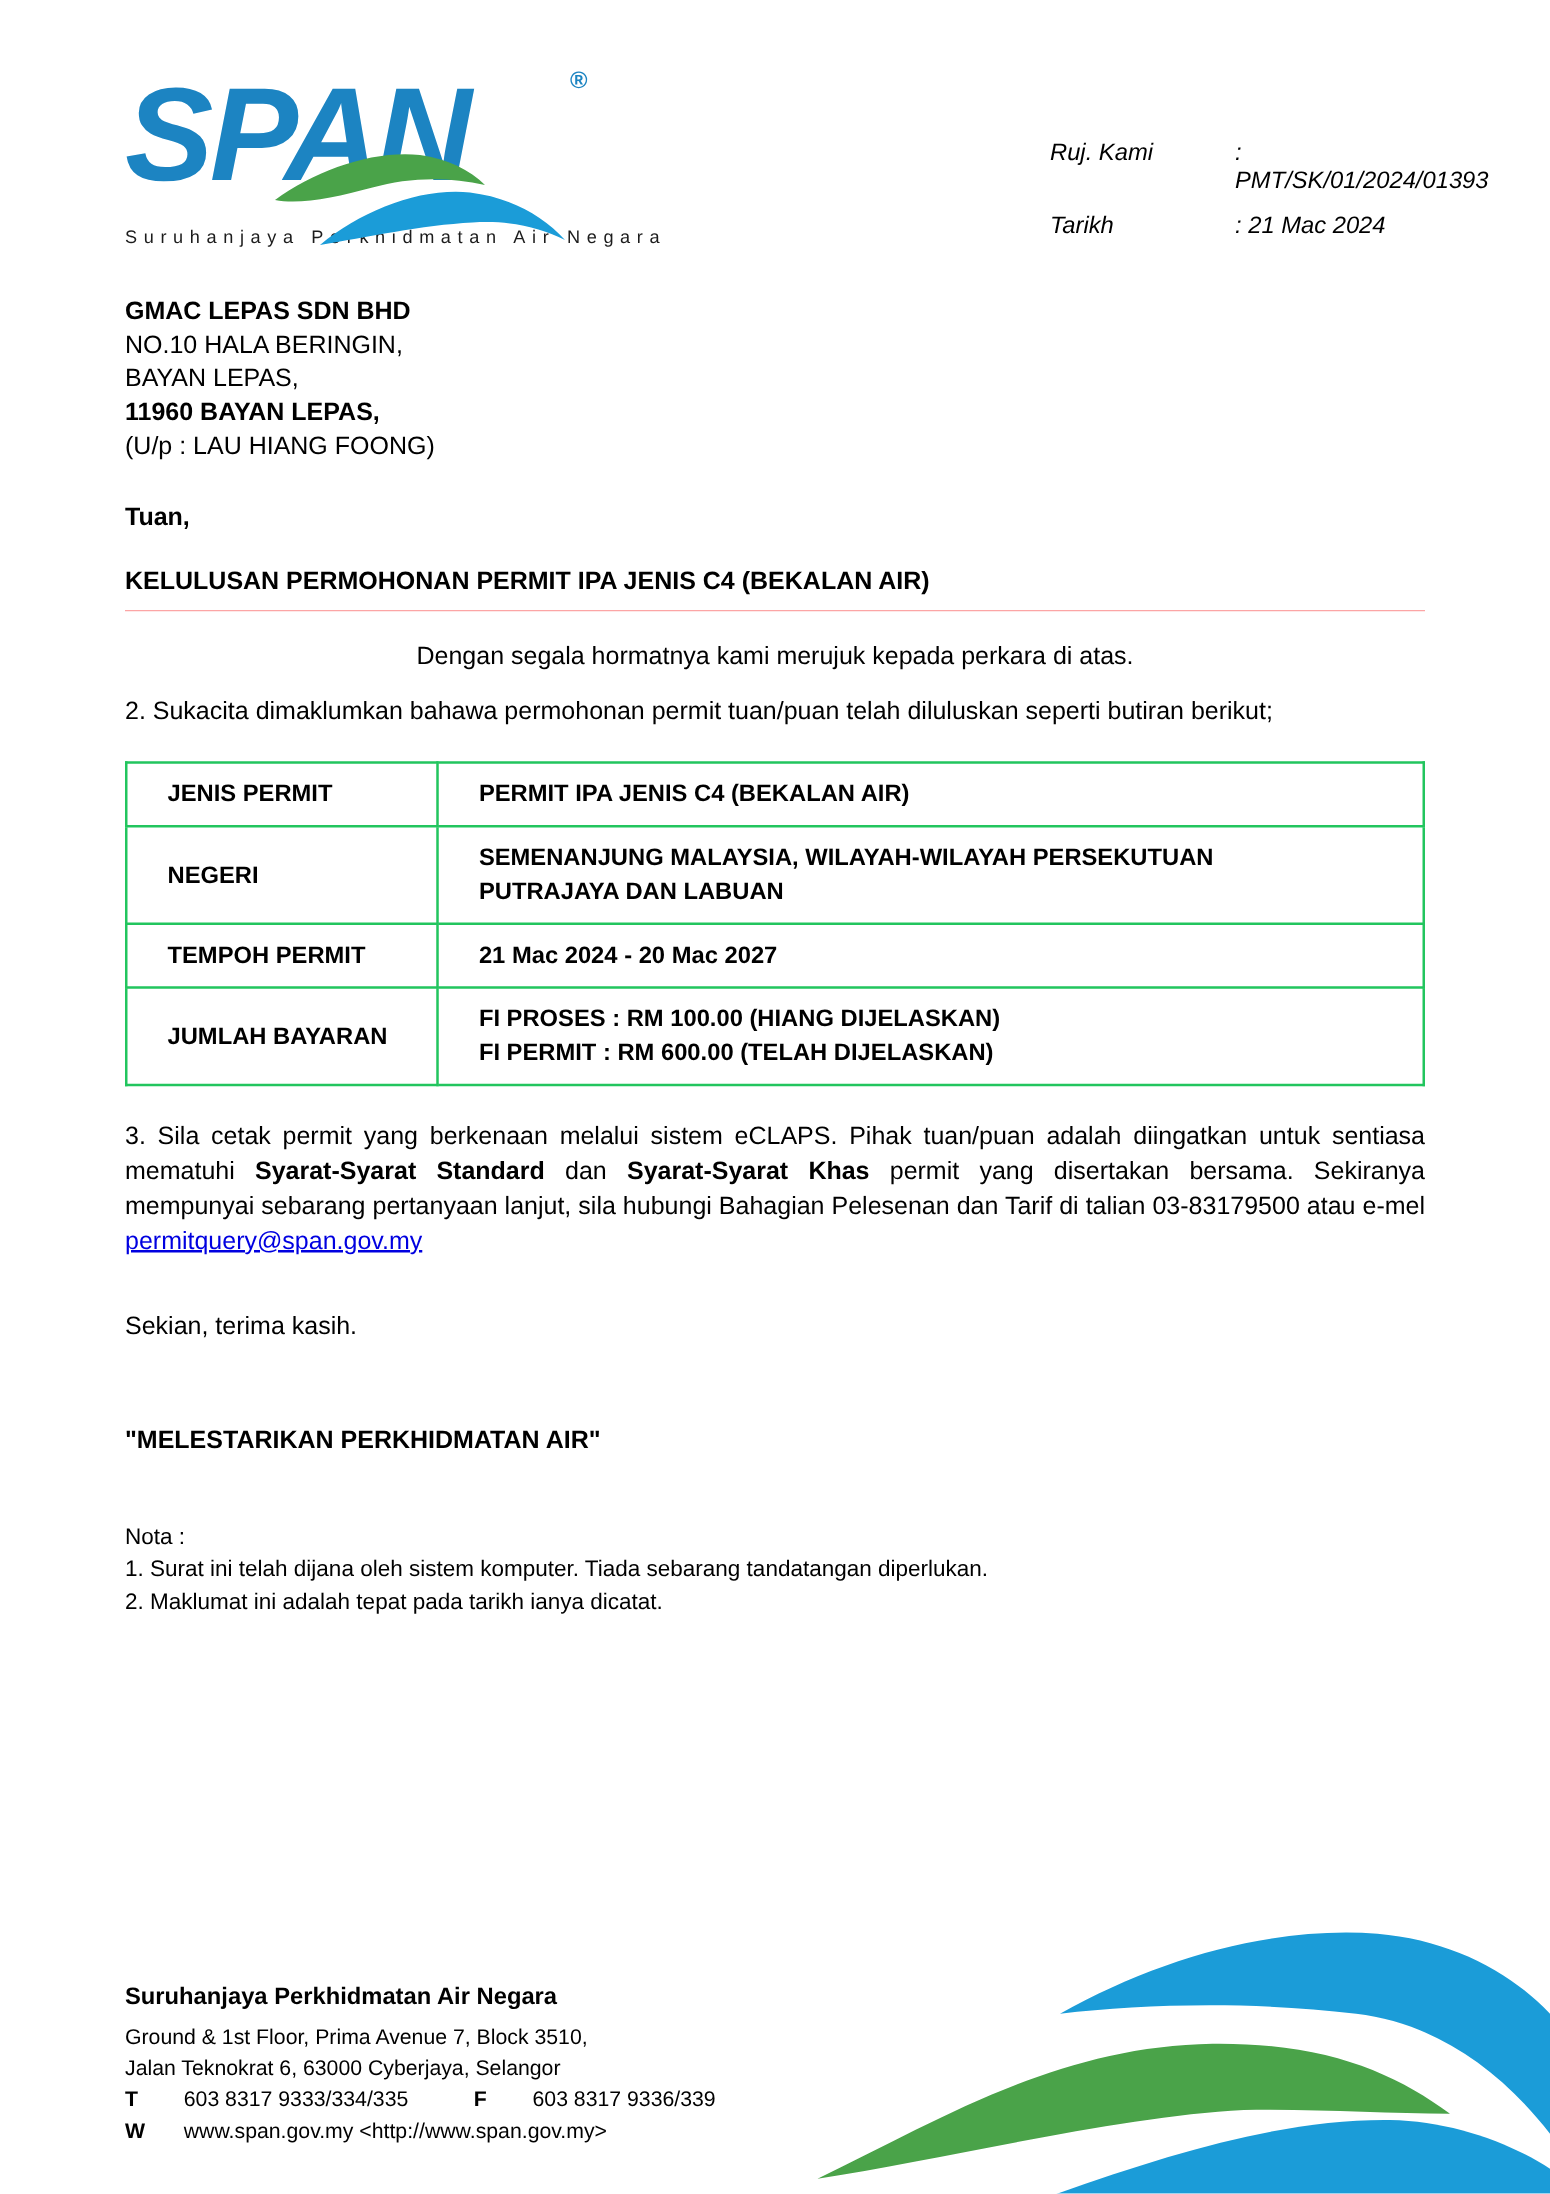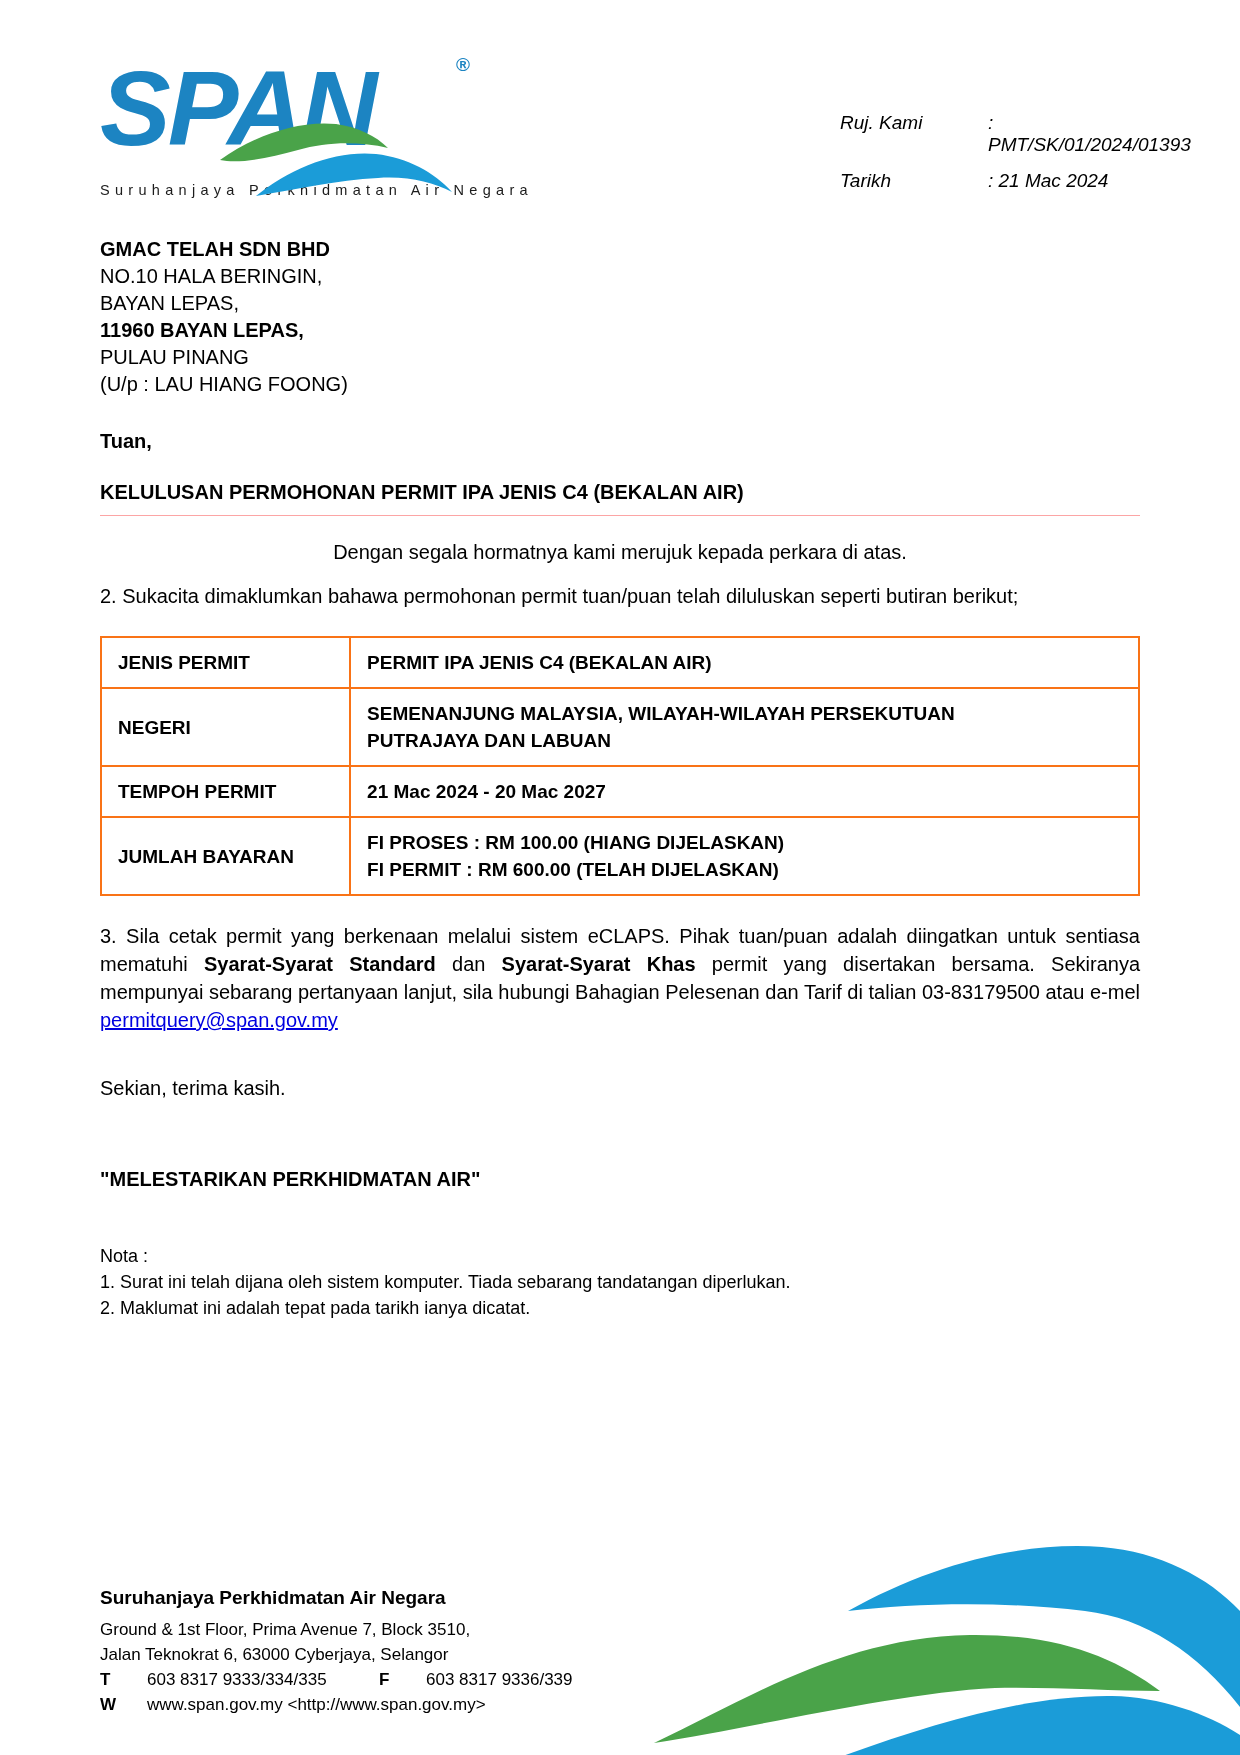--- a/index.html
+++ b/index.html
@@ -45,22 +45,22 @@
   .p1 { margin-top:22px;text-align:center; }
   .p2 { margin-top:16px; text-align:justify; }
   .p3 { margin-top:26px; text-align:justify; }
   .closing { margin-top:40px; }
   .slogan { margin-top:66px; font-size:20px; font-weight:bold; }
   .nota { margin-top:52px; font-size:18px; line-height:26px; }
 
   
   table.permit { width:100%; margin-top:26px; border-collapse:collapse; }
   table.permit td {
-    border:2px solid #f97316; font-weight:bold; font-size:19px;
-    padding:11px 16px; vertical-align:middle; line-height:27px;margin-left:44px;
+    border:2px solid #22c55e; font-weight:bold; font-size:19px;
+    padding:11px 32px; vertical-align:middle; line-height:27px;margin-left:44px;
   }
   td.cell-label { width:24%; }
 
   
   .footer { position:absolute; left:100px; bottom:38px; font-size:17px; line-height:25px; }
   .footer .org { font-size:19px; font-weight:bold; margin-bottom:7px; }
   .contact-row { display:flex; }
   .contact-row .clbl { font-weight:bold; width:47px; flex:none; }
   .contact-row .tel-val { width:232px; flex:none; }
 
@@ -93,25 +93,24 @@
       <div class="ref-row">
         <span class="lbl">Tarikh</span>
         <span>: 21 Mac 2024</span>
       </div>
     </div>
   </div>
 
   <div class="content">
 
     <div class="recipient">
-      <div class="b">GMAC TELAH SDN BHD</div>
+      <div class="b">GMAC LEPAS SDN BHD</div>
       <div>NO.10 HALA BERINGIN,</div>
       <div>BAYAN LEPAS,</div>
       <div class="b">11960 BAYAN LEPAS,</div>
-      <div>PULAU PINANG</div>
       <div>(U/p : LAU HIANG FOONG)</div>
     </div>
 
     <div class="salutation">Tuan,</div>
 
     <div class="subject">KELULUSAN PERMOHONAN PERMIT IPA JENIS C4 (BEKALAN AIR)</div>
 
     <div class="para p1">Dengan segala hormatnya kami merujuk kepada perkara di atas.</div>
 
     <div class="para p2">2. Sukacita dimaklumkan bahawa permohonan permit tuan/puan telah diluluskan seperti butiran berikut;</div>

